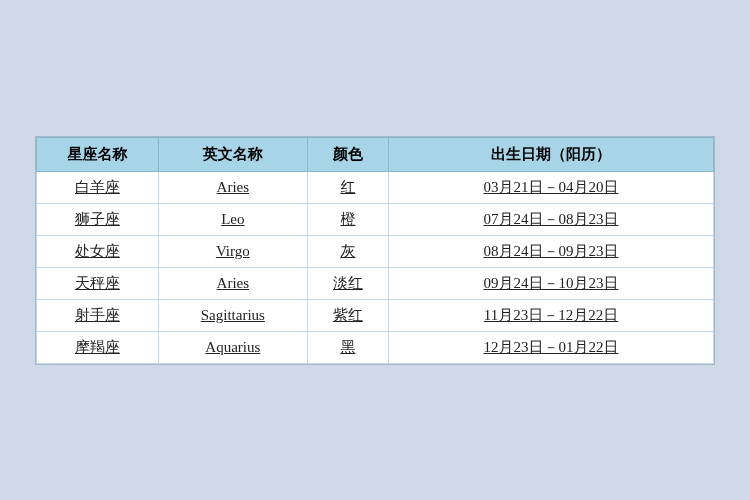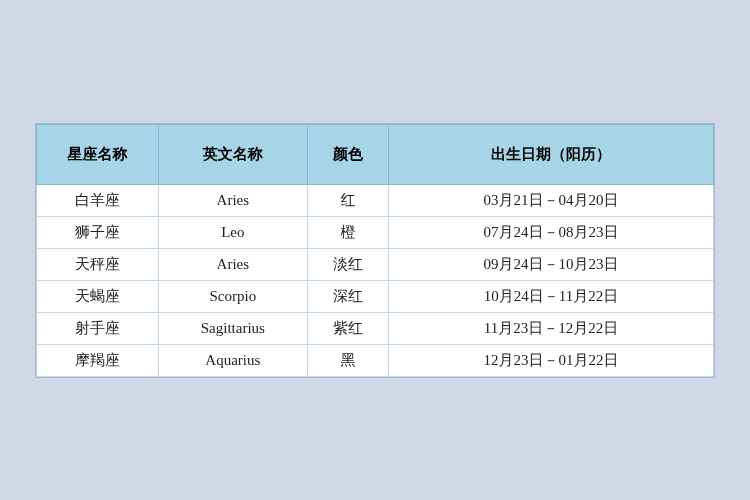--- a/index.html
+++ b/index.html
@@ -20,35 +20,36 @@
     }
     table {
       width: 100%;
       border-collapse: collapse;
     }
     thead tr {
       background-color: #a8d4e8;
     }
     thead th {
       border: 1px solid #88b8cc;
-      padding: 20px 10px;
+      padding: 7px 10px;
       text-align: center;
       font-weight: bold;
       color: #000;
       font-size: 15px;
     }
     tbody tr {
       background-color: #ffffff;
     }
     tbody td {
       border: 1px solid #c0d8e8;
       padding: 6px 23px;
       text-align: center;
       color: #222;
       font-size: 15px;
+      text-decoration: underline;
     }
     .col-zh { width: 18%; }
     .col-en { width: 22%; margin-left: 6px; }
     .col-color { width: 12%; }
     .col-date { width: 48%; }
   </style>
 </head>
 <body>
 
 <div class="table-wrapper">
@@ -68,30 +69,30 @@
           <td>红</td>
           <td>03月21日－04月20日</td>
         </tr>
         <tr>
           <td>狮子座</td>
           <td>Leo</td>
           <td>橙</td>
           <td>07月24日－08月23日</td>
         </tr>
         <tr>
+          <td>处女座</td>
+          <td>Virgo</td>
+          <td>灰</td>
+          <td>08月24日－09月23日</td>
+        </tr>
+        <tr>
           <td>天秤座</td>
           <td>Aries</td>
           <td>淡红</td>
           <td>09月24日－10月23日</td>
-        </tr>
-        <tr>
-          <td>天蝎座</td>
-          <td>Scorpio</td>
-          <td>深红</td>
-          <td>10月24日－11月22日</td>
         </tr>
         <tr>
           <td>射手座</td>
           <td>Sagittarius</td>
           <td>紫红</td>
           <td>11月23日－12月22日</td>
         </tr>
         <tr>
           <td>摩羯座</td>
           <td>Aquarius</td>

